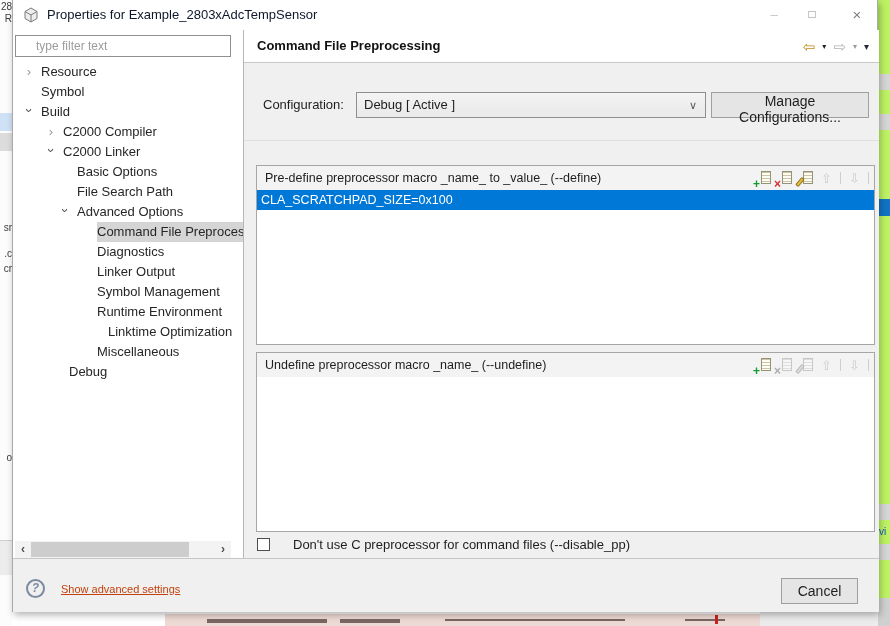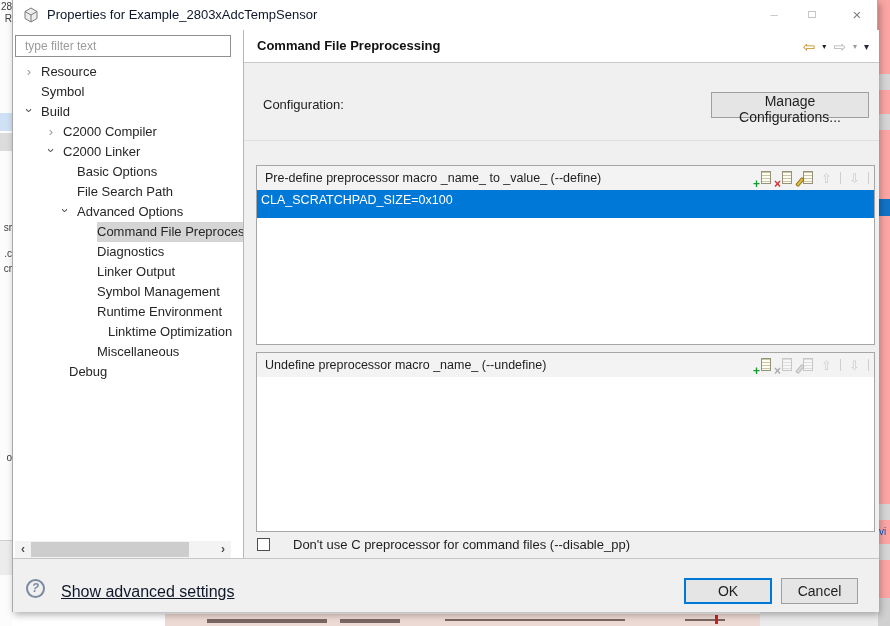--- a/index.html
+++ b/index.html
@@ -4,21 +4,21 @@
 <style>
   * { box-sizing: border-box; margin: 0; padding: 0; }
   html,body { width:890px; height:626px; overflow:hidden; }
   body { font-family: "Liberation Sans", sans-serif; background:#e9e9e9; position:relative; }
   .screen { position:absolute; left:0; top:0; width:890px; height:626px; }
 
   
   .bg-left { position:absolute; left:0; top:0; width:12px; height:626px; background:#fcfcfc; overflow:hidden; }
   .bg-left .frag { position:absolute; right:0; font-size:10px; color:#3c3c3c; white-space:nowrap; }
   .band { position:absolute; left:0; width:100%; }
-  .bg-right { position:absolute; left:878px; top:0; width:12px; height:626px; background:#fca5a5; overflow:hidden;text-align:right; }
+  .bg-right { position:absolute; left:878px; top:0; width:12px; height:626px; background:#bef264; overflow:hidden;text-align:right; }
   .bg-right .frag { position:absolute; left:1px; font-size:10px; color:#0b57c2; white-space:nowrap; }
   .bg-bottom { position:absolute; left:12px; top:612px; width:866px; height:14px; background:#ffffff; overflow:hidden; }
   .pink-line { position:absolute; left:153px; top:2px; width:595px; height:12px; background:#eedad4; }
   .smudge { position:absolute; top:5px; height:4px; background:#5a4a45; opacity:.8; }
   .red-mark { position:absolute; left:703px; top:3px; width:3px; height:9px; background:#cc2222; }
   .gray-tail { position:absolute; left:748px; top:0; width:118px; height:14px; background:#ececec; }
 
   
   .dialog { position:absolute; left:12px; top:0; width:866px; height:612px; background:#ffffff;
             border:1px solid #a9a9a9; border-top:none; box-shadow:2px 3px 7px rgba(0,0,0,.30); }
@@ -27,21 +27,21 @@
   .app-icon { position:absolute; left:10px; top:7px; width:16px; height:16px; }
   .win-title { position:absolute; left:34px; top:0; line-height:30px; font-size:13px; color:#0f172a; white-space:nowrap; }
   .win-btn { position:absolute; top:0; width:30px; height:29px; text-align:center; line-height:29px; font-size:13px; color:#7e7e7e; cursor:default; }
   .win-btn.min { left:746px; color:#c3c3c3; }
   .win-btn.max { left:784px; font-size:12px; color:#8d8d8d; }
   .win-btn.close { left:829px; font-size:15px; }
 
   
   .left-panel { position:absolute; left:0; top:30px; width:230px; height:528px; background:#fff; overflow:hidden; }
   .filter-input { position:absolute; left:2px; top:5px; width:216px; height:22px; border:1px solid #8f8f8f;
-                  font-family:"Liberation Sans",sans-serif; font-size:12px; color:#333; padding:0 9px; outline:none; }
+                  font-family:"Liberation Sans",sans-serif; font-size:12px; color:#333; padding:0 20px; outline:none; }
   .filter-input::placeholder { color:#9c9c9c; }
   .tree { position:absolute; left:0; top:32px; width:230px; }
   .tree-row { position:relative; height:20px; cursor:default; }
   .tree-chev { position:absolute; top:2px; font-size:13px; color:#9a9a9a; width:12px; text-align:center; }
   .tree-chev.exp { transform:rotate(90deg); color:#4f4f4f; top:1px; }
   .tree-lbl { position:absolute; top:0; line-height:20px; font-size:13px; color:#262626; white-space:nowrap; }
   .tree-lbl.sel { background:#d5d5d5; padding-right:80px; }
 
   .hscroll { position:absolute; left:2px; top:511px; width:216px; height:17px; background:#f3f3f3; }
   .hs-arrow { position:absolute; top:0; width:16px; height:17px; text-align:center; line-height:16px; font-size:12px; color:#4d4d4d; font-weight:bold; }
@@ -81,32 +81,32 @@
   .icon-btn.disabled { filter:grayscale(1) opacity(.45); }
   .doc { position:absolute; right:0; top:0; width:10px; height:13px; background:#fffdf0; border:1px solid #95917a;
          background-image:linear-gradient(#c9c5a8 1px, transparent 1px); background-size:100% 3px; background-position:0 3px; }
   .badge { position:absolute; left:-3px; bottom:-4px; font-weight:bold; line-height:1; }
   .badge.add { color:#149b2e; font-size:12px; }
   .badge.del { color:#d42f2f; font-size:12px; }
   .pencil { position:absolute; left:0px; bottom:-1px; width:4px; height:10px; background:#e3bf3c; border:1px solid #93731c; transform:rotate(40deg); border-radius:1px; }
   .arrow-glyph { font-size:13px; line-height:15px; color:#9b9b9b; display:block; text-align:center; }
   .tb-sep { width:1px; height:12px; background:#cfcfcf; }
   .gb-list { position:absolute; left:0; top:24px; width:100%; bottom:0; background:#fff; overflow:hidden; }
-  .list-row { height:28px; line-height:20px; font-size:12.5px; color:#1e1e1e; padding-left:4px; white-space:nowrap; }
+  .list-row { height:20px; line-height:20px; font-size:12.5px; color:#1e1e1e; padding-left:4px; white-space:nowrap; }
   .list-row.selected { background:#0078d7; color:#fff; }
 
   .chk-row { position:absolute; left:244px; top:537px; display:flex; align-items:center; gap:23px; }
   .chk-box { width:13px; height:13px; background:#fff; border:1px solid #4d4d4d; display:inline-block; }
   .chk-label { font-size:13px; color:#1e1e1e; white-space:nowrap; }
 
   
   .footer { position:absolute; left:0; top:558px; width:866px; height:54px; background:#f0f0f0; border-top:1px solid #c6c6c6; }
   .help-icon { position:absolute; left:13px; top:20px; width:19px; height:19px; border:2px solid #7a8aa0; border-radius:50%;
                text-align:center; line-height:15px; font-size:12px; font-weight:bold; color:#7a8aa0; font-style:italic; }
-  .adv-link { position:absolute; left:48px; top:24px; font-size:16px; color:#0f172a; text-decoration:underline; cursor:pointer; white-space:nowrap; }
+  .adv-link { position:absolute; left:48px; top:24px; font-size:11px; color:#c2410c; text-decoration:underline; cursor:pointer; white-space:nowrap; }
   .ok-btn { position:absolute; left:671px; top:19px; width:88px; height:26px; border:2px solid #0078d7; }
   .cancel-btn { position:absolute; left:768px; top:19px; width:77px; height:26px; border:1px solid #9f9f9f; }
 </style>
 </head>
 <body>
 
 <div class="screen">
 
   <div class="bg-left">
     <span class="frag" style="top:1px">28</span>
@@ -229,20 +229,24 @@
         <span class="nav-arrow nav-fwd">⇨</span>
         <span class="nav-caret dim">▾</span>
         <span class="nav-caret menu">▾</span>
       </div>
     </div>
 
     <div class="rp-content"></div>
     <div class="cfg-sep"></div>
 
     <span class="cfg-label">Configuration:</span>
+    <div class="combo">
+      <span>Debug  [ Active ]</span>
+      <span class="combo-chev">∨</span>
+    </div>
     <button class="btn manage-btn">Manage Configurations...</button>
 
     <div class="group-box gb-predefine">
       <div class="gb-header">
         <span class="gb-title">Pre-define preprocessor macro _name_ to _value_ (--define)</span>
         <div class="gb-toolbar" id="predef-toolbar">
             <span class="icon-btn">
               <span class="doc"></span>
               <span class="badge add">+</span>
             </span>
@@ -299,18 +303,17 @@
     </div>
 
     <div class="chk-row">
       <span class="chk-box"></span>
       <span class="chk-label">Don't use C preprocessor for command files (--disable_pp)</span>
     </div>
 
     <div class="footer">
       <div class="help-icon">?</div>
       <span class="adv-link">Show advanced settings</span>
-      <button class="btn ok-btn">OK</button>
       <button class="btn cancel-btn">Cancel</button>
     </div>
 
   </div>
 </div>
 
 </body></html>

